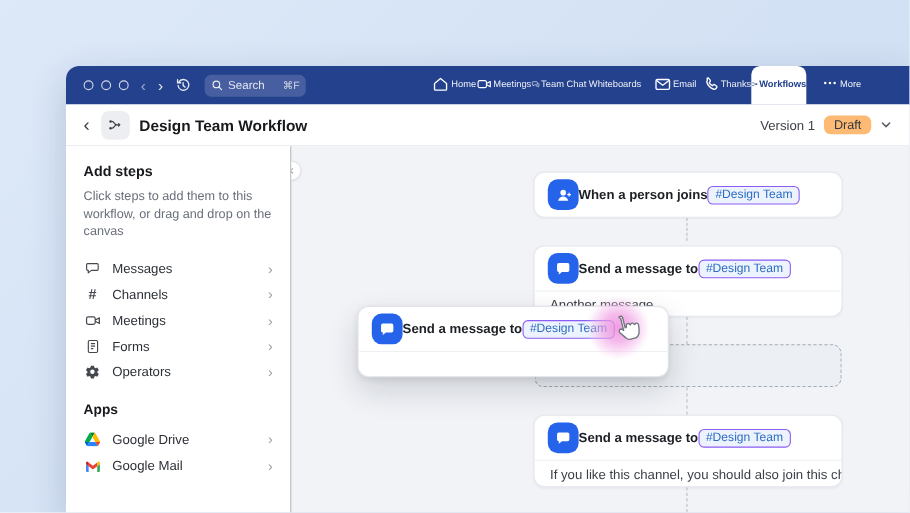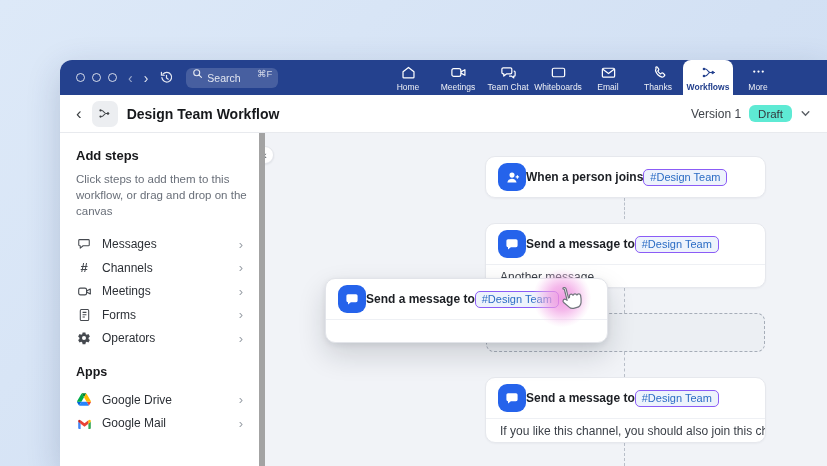--- a/index.html
+++ b/index.html
@@ -20,55 +20,55 @@
     height:35px; background:#24418e; display:flex; align-items:center;
     flex-shrink:0; color:#fff;
   }
   .traffic { display:flex; gap:7px; margin-left:16px; }
   .traffic span { width:9px; height:9px; border:1.2px solid rgba(255,255,255,.8); border-radius:50%; display:block; }
   .tb-btn { margin-left:11px; color:rgba(255,255,255,.88); font-size:14px; line-height:1; cursor:default; }
   .tb-btn.dim { color:rgba(255,255,255,.55); }
   .tb-icon { margin-left:11px; display:flex; }
   .searchbox {
     margin-left:12px; width:92px; height:20px; background:rgba(255,255,255,.16);
-    border-radius:6px; display:flex; padding:0 6px; gap:4px;
+    border-radius:6px; display:flex; align-items:center; padding:0 6px; gap:4px;
   }
   .searchbox input {
     background:transparent; border:none; outline:none; width:40px;
     font-size:10.5px; color:#fff; font-family:"Liberation Sans", sans-serif;
   }
   .searchbox input::placeholder { color:rgba(255,255,255,.85); }
   .searchbox .shortcut { font-size:9.5px; color:rgba(255,255,255,.75); margin-left:auto; }
   .nav { margin-left:auto; margin-right:44px; display:flex; align-items:flex-end; height:35px; }
   .nav-item {
-    width:50px; height:35px; display:flex; flex-direction:column; align-items:center;
+    width:50px; height:35px; display:flex; flex-direction:row; align-items:center;
     justify-content:flex-end; padding-bottom:3px; gap:1px; cursor:default;
   }
   .nav-item svg { display:block; }
   .nav-item .nv-label { font-size:8.5px; color:rgba(255,255,255,.92); white-space:nowrap; }
   .nav-item.active { background:#fff; border-radius:8px 8px 0 0; }
   .nav-item.active .nv-label { color:#24418e; font-weight:700; }
   
   .toolbar {
     height:38px; background:#fff; border-bottom:1px solid #e8eaee;
     display:flex; align-items:center; padding:0 16px; flex-shrink:0;
   }
   .back { font-size:17px; color:#3c4043; line-height:1; margin-right:10px; cursor:default; }
   .wf-chip {
     width:26px; height:26px; border-radius:7px; background:#eceef1;
     display:flex; align-items:center; justify-content:center; margin-right:9px;
   }
   .doc-title { font-size:14px; font-weight:700; color:#17191c; }
   .toolbar-right { margin-left:auto; display:flex; align-items:center; gap:8px; }
   .version { font-size:12px; color:#3f434a; }
-  .draft-pill { font-size:11.5px; color:#33373d; background:#5eead4; border-radius:6px; padding:2.5px 9px; }
+  .draft-pill { font-size:11.5px; color:#33373d; background:#fdba74; border-radius:6px; padding:2.5px 9px; }
   
   .app-body { flex:1; display:flex; min-height:0; }
   .sidebar {
-    width:205px; flex-shrink:0; background:#fff; border-right:6px solid #a3a3a3;
+    width:205px; flex-shrink:0; background:#fff; border-right:1px solid #a3a3a3;
     padding:15px 16px; position:relative;
   }
   .sb-heading { font-size:13px; font-weight:700; color:#18191c; margin-bottom:8px; }
   .sb-desc { font-size:11.5px; color:#696f79; line-height:1.4; margin-bottom:13px; width:176px; }
   .sb-item { display:flex; align-items:center; gap:10px; height:23.5px; font-size:12px; color:#2c3036; cursor:default; }
   .sb-item .sb-ic { width:16px; display:flex; justify-content:center; color:#45494f; }
   .sb-item .chev { margin-left:auto; color:#9aa0a8; font-size:13px; }
   .sb-apps-heading { font-size:12.5px; font-weight:700; color:#18191c; margin:15px 0 9px; }
   .collapse-btn {
     position:absolute; width:18px; height:18px; border-radius:50%; background:#fff;

